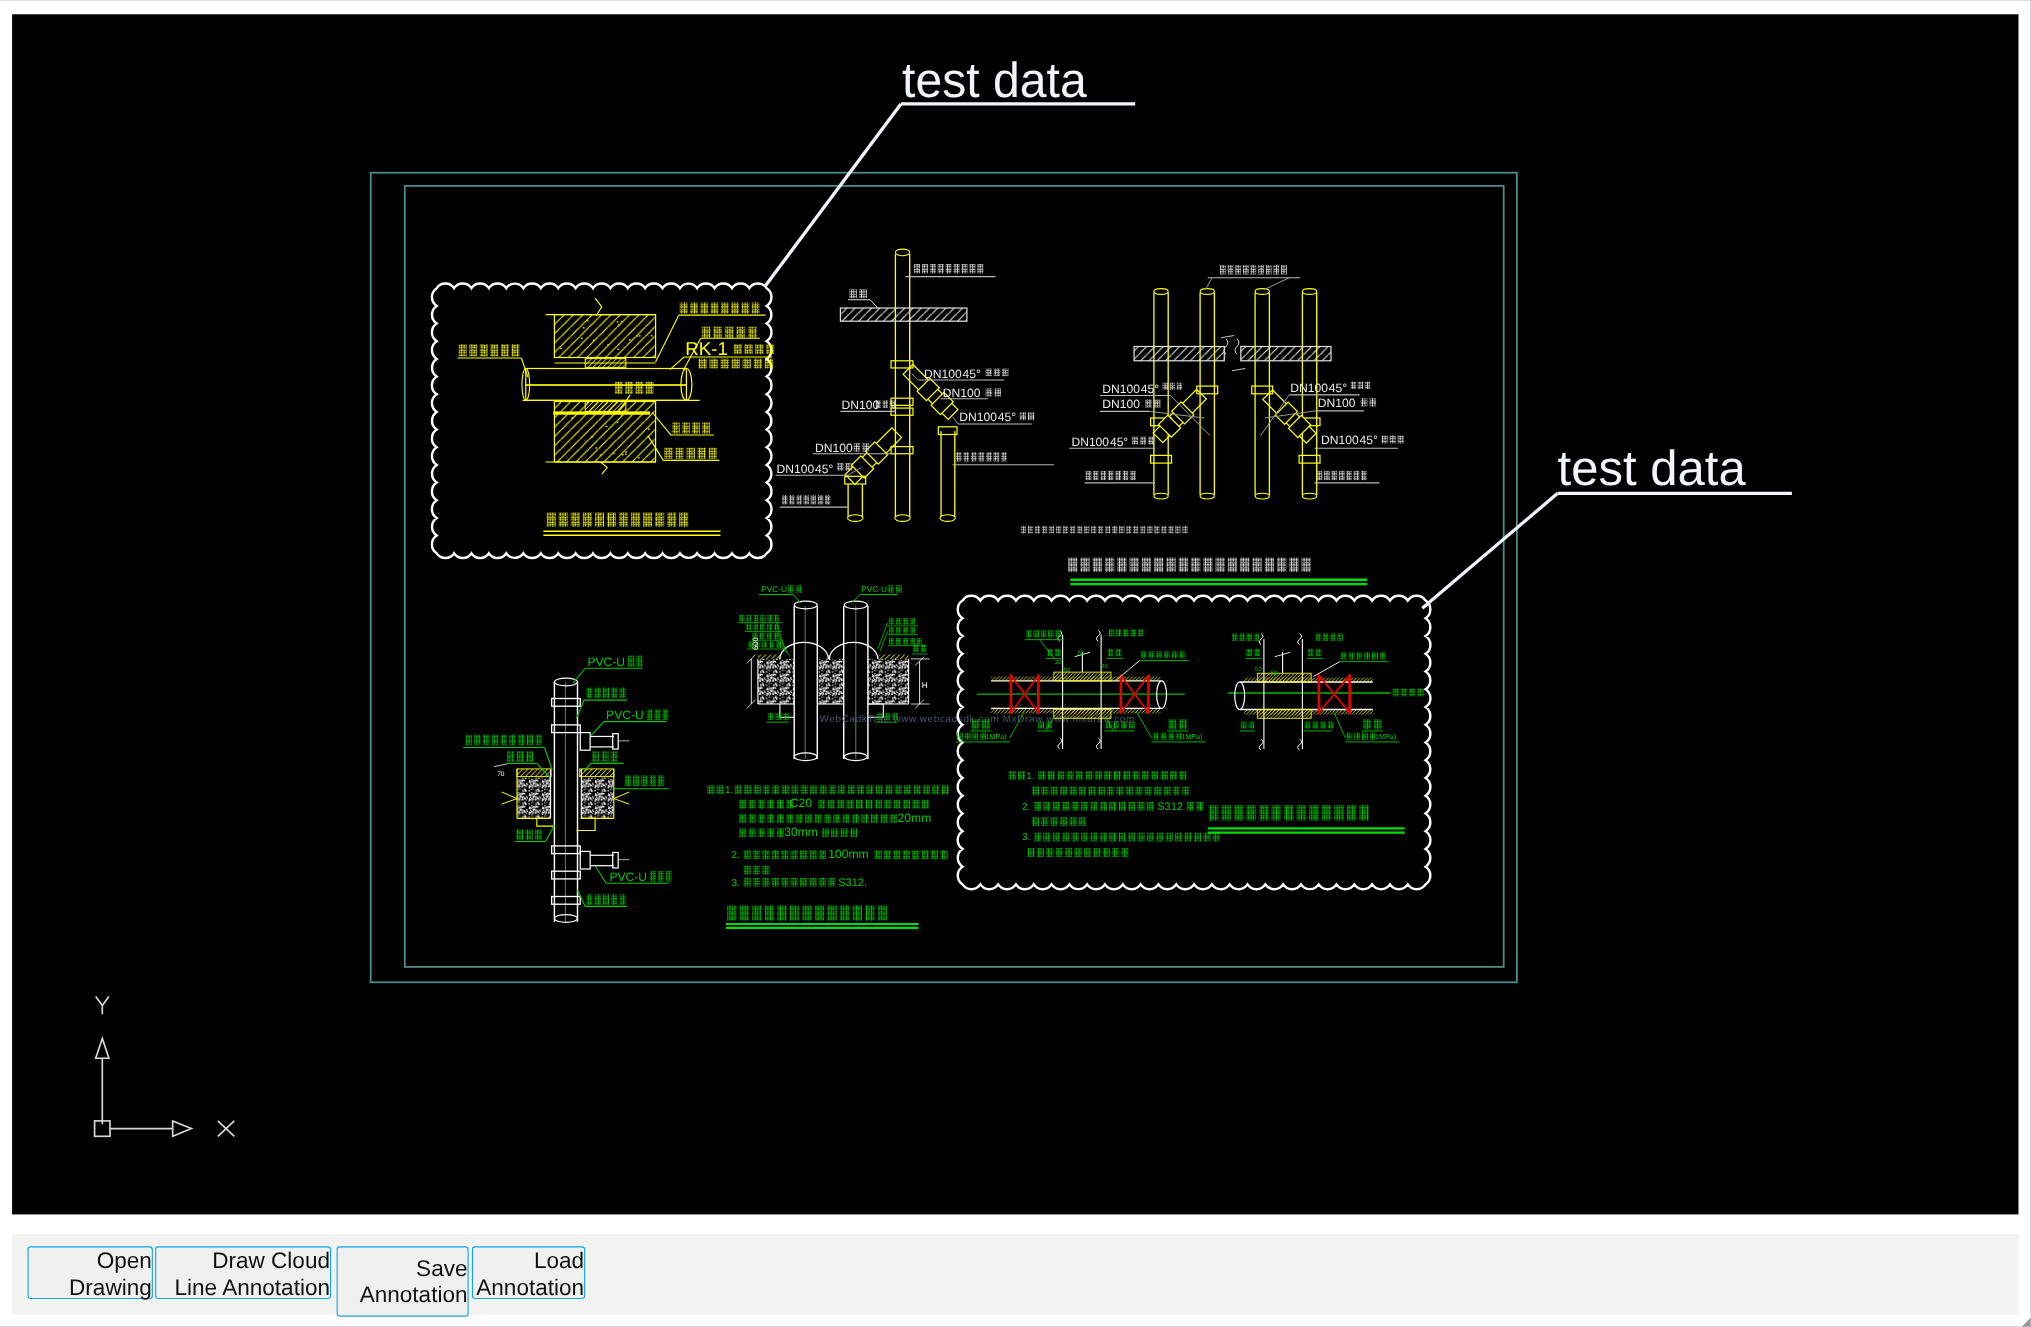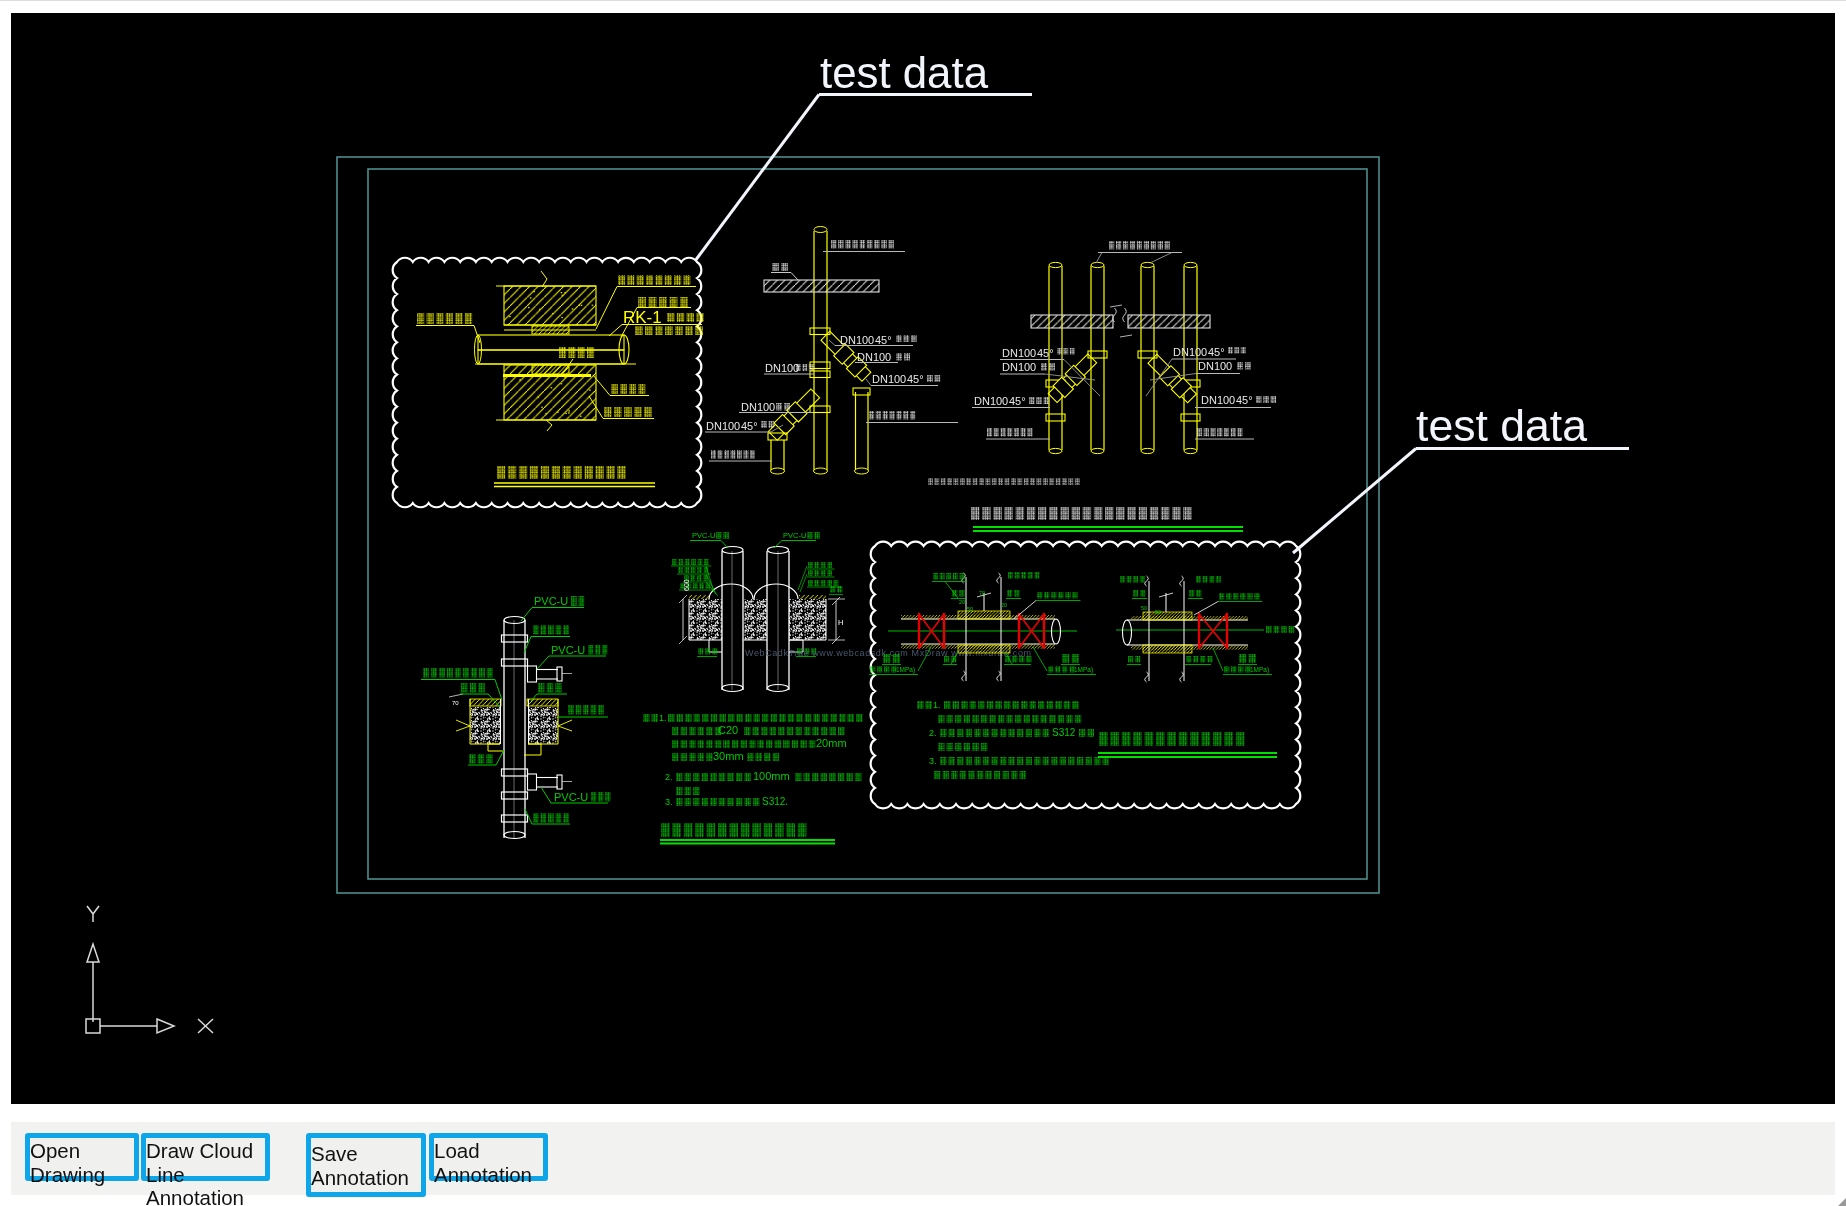--- a/index.html
+++ b/index.html
@@ -1,18 +1,18 @@
 <!DOCTYPE html>
 <html><head><meta charset="utf-8"><style>
 html,body{margin:0;padding:0;background:#ffffff;width:1846px;height:1206px;overflow:hidden}
 *{box-sizing:border-box;font-family:"Liberation Sans",sans-serif}
 #topline{position:absolute;left:0;top:0;width:1846px;height:1px;background:#dddddd}
 #canvas{position:absolute;left:11px;top:13px;width:1824px;height:1091px;background:#000000}
 #panel{position:absolute;left:11px;top:1122px;width:1824px;height:73px;background:#f2f2f1}
-button{position:absolute;background:#f0f0ee;border:5px solid #0ea5e9;border-radius:3px;font-size:20.5px;line-height:23.5px;color:#111111;text-align:left;padding:1px 0 0 0;font-family:"Liberation Sans",sans-serif}
+button{position:absolute;background:#f0f0ee;border:1px solid #0ea5e9;border-radius:3px;font-size:20.5px;line-height:23.5px;color:#111111;text-align:right;padding:1px 0 0 0;font-family:"Liberation Sans",sans-serif}
 #grip{position:absolute;right:0;bottom:0;width:0;height:0;border-left:8px solid transparent;border-bottom:8px solid #999999}
 </style></head><body>
 <div id="topline"></div>
 <div id="canvas"><svg width="1824" height="1091" viewBox="11 13 1824 1091">
       <defs>
         <pattern id="hatchY" width="8.5" height="8.5" patternUnits="userSpaceOnUse">
           <path d="M-2,10.5 L10.5,-2" stroke="#ffff00" stroke-width="1.0" fill="none"></path>
         </pattern>
         <pattern id="hatchF" width="3.2" height="3.2" patternUnits="userSpaceOnUse">
           <path d="M-1,4.2 L4.2,-1" stroke="#e8e800" stroke-width="0.75" fill="none"></path>
@@ -1044,15 +1044,15 @@
       <path d="M93,944 L87,962 L99,962 Z" stroke="#d9d9d9" stroke-width="1.5" fill="none"></path>
       <line x1="93" y1="962" x2="93" y2="1022" stroke="#d9d9d9" stroke-width="1.5"></line>
       <rect x="86" y="1019" width="14" height="14" fill="none" stroke="#d9d9d9" stroke-width="1.5"></rect>
       <line x1="100" y1="1026" x2="157" y2="1026" stroke="#d9d9d9" stroke-width="1.5"></line>
       <path d="M157,1019 L174,1026 L157,1033 Z" stroke="#d9d9d9" stroke-width="1.5" fill="none"></path>
       <line x1="198" y1="1019" x2="213" y2="1033" stroke="#d9d9d9" stroke-width="1.5"></line>
       <line x1="198" y1="1033" x2="213" y2="1019" stroke="#d9d9d9" stroke-width="1.5"></line>
     </svg></div>
 <div id="panel"></div>
 <button style="left:25px;top:1133px;width:114px;height:48px">Open<br>Drawing</button>
-<button style="left:141px;top:1133px;width:129px;height:48px">Draw Cloud<br>Line Annotation</button>
+<button style="left:141px;top:1133px;width:160px;height:48px">Draw Cloud<br>Line Annotation</button>
 <button style="left:306px;top:1133px;width:120px;height:64px">Save<br>Annotation</button>
-<button style="left:429px;top:1133px;width:119px;height:48px">Load<br>Annotation</button>
+<button style="left:429px;top:1133px;width:103px;height:48px">Load<br>Annotation</button>
 <div id="grip"></div>
 </body></html>

